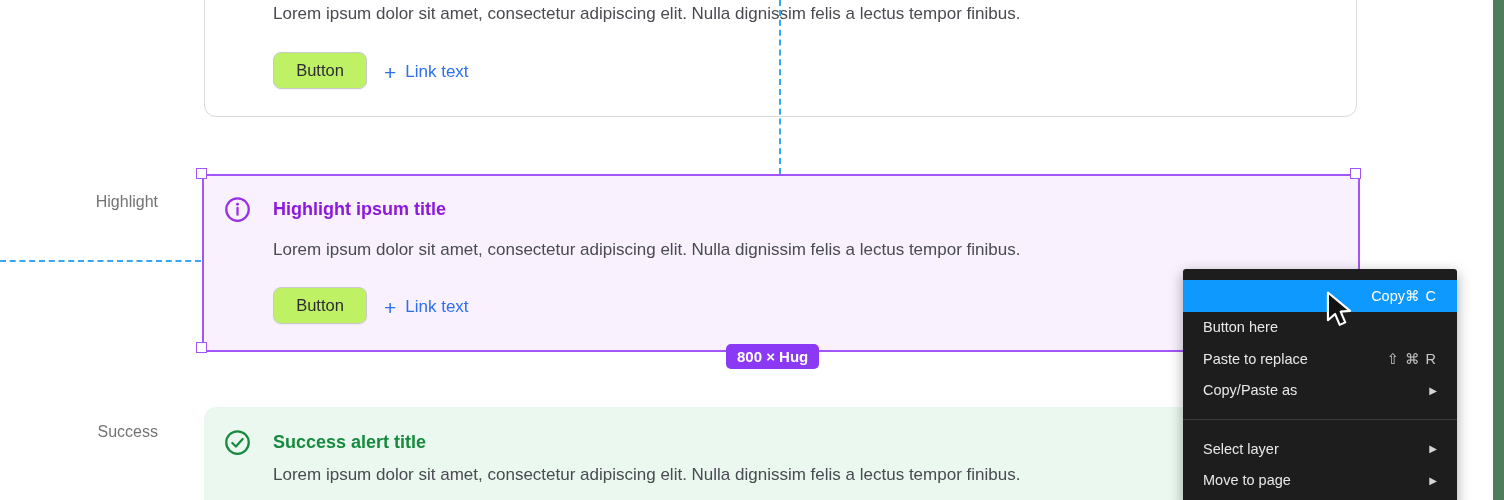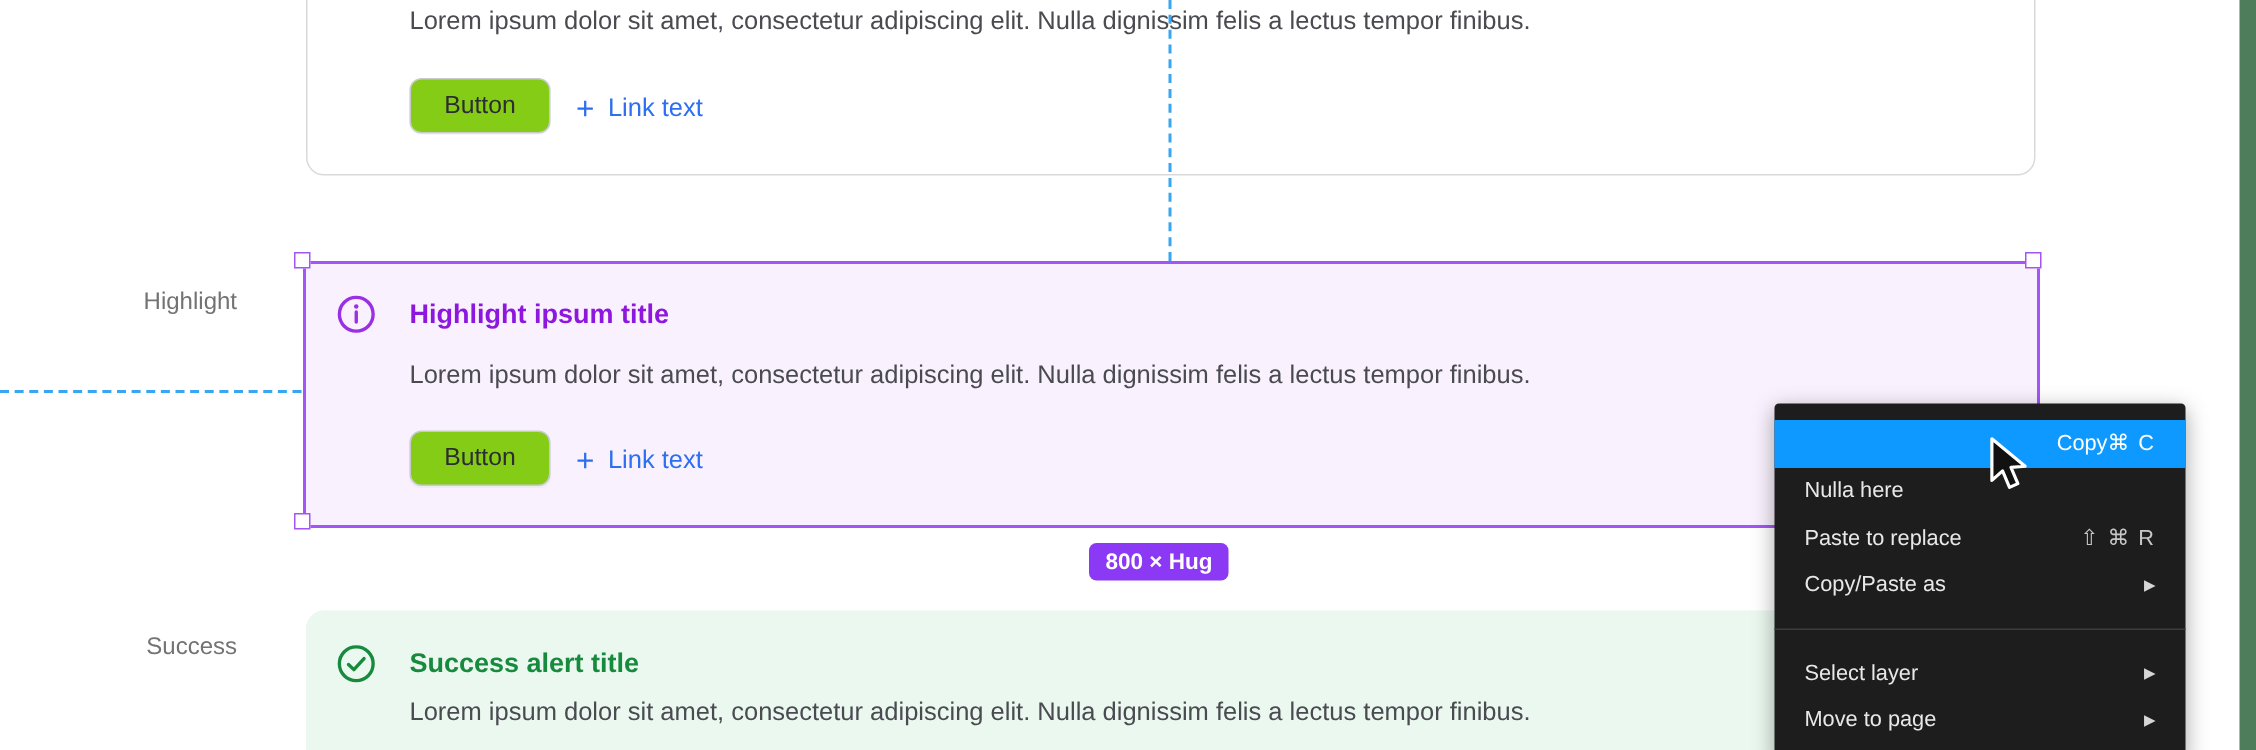--- a/index.html
+++ b/index.html
@@ -12,36 +12,36 @@
 
   
   #accent-strip{left:1493px;top:0;width:11px;height:500px;background:#4e7d5c;}
 
   
   .card{box-sizing:border-box;border-radius:12px;background:#fff;}
   .body-text{font-size:17px;color:#4a4a51;line-height:24px;white-space:nowrap;}
   .alert-title{font-size:18px;font-weight:700;white-space:nowrap;}
   .btn{
     box-sizing:border-box;height:37px;width:94px;border:1px solid #c9c9ce;border-radius:8px;
-    background:#84cc16;display:flex;align-items:center;justify-content:center;
+    background:#bef264;display:flex;align-items:center;justify-content:center;
     font-size:16.5px;font-weight:500;color:#2c2c32;box-shadow:0 1px 1px rgba(0,0,0,0.04);
   }
   .link{display:flex;align-items:center;gap:9px;color:#2d6ff0;font-size:17px;font-weight:500;white-space:nowrap;}
   .link .plus{font-size:21px;font-weight:400;line-height:17px;}
   .side-label{width:120px;text-align:right;font-size:16px;color:#737373;white-space:nowrap;}
 
   
   .vdash{width:0;border-left:2px dashed #38a6f2;}
   .hdash{height:0;border-top:2px dashed #38a6f2;}
 
   
   #hl-card{left:202px;top:174px;width:1154px;height:174px;background:#f9f2fe;border:2px solid #a355f7;border-radius:2px;}
   .handle{width:11px;height:11px;background:#fff;border:1.5px solid #a355f7;box-sizing:border-box;}
   #size-badge{
-    left:726px;top:362px;background:#8b39f4;color:#fff;border-radius:5px;
+    left:726px;top:344px;background:#8b39f4;color:#fff;border-radius:5px;
     padding:4px 11px;font-size:15px;font-weight:600;white-space:nowrap;
   }
 
   
   #sc-card{left:204px;top:407px;width:1153px;height:120px;background:#eaf8ef;border-radius:12px;}
 
   
   #context-menu{
     left:1183px;top:269px;width:274px;height:238px;background:#1d1d1d;border-radius:3px;
     padding-top:11px;box-sizing:border-box;box-shadow:0 4px 14px rgba(0,0,0,.35);
@@ -114,21 +114,21 @@
   </div>
   <div class="abs alert-title" style="left:273px;top:432px;color:#178a3e;">Success alert title</div>
   <div class="abs body-text" style="left:273px;top:463px;">Lorem ipsum dolor sit amet, consectetur adipiscing elit. Nulla dignissim felis a lectus tempor finibus.</div>
 
   <div class="abs" id="context-menu">
     <div class="menu-row highlighted">
       <span>Copy</span>
       <span class="shortcut">⌘ C</span>
     </div>
     <div class="menu-row">
-      <span>Nulla here</span>
+      <span>Button here</span>
       <span class="shortcut"></span>
     </div>
     <div class="menu-row">
       <span>Paste to replace</span>
       <span class="shortcut">⇧ ⌘ R</span>
     </div>
     <div class="menu-row">
       <span>Copy/Paste as</span>
       <span class="arrow">▶</span>
     </div>

